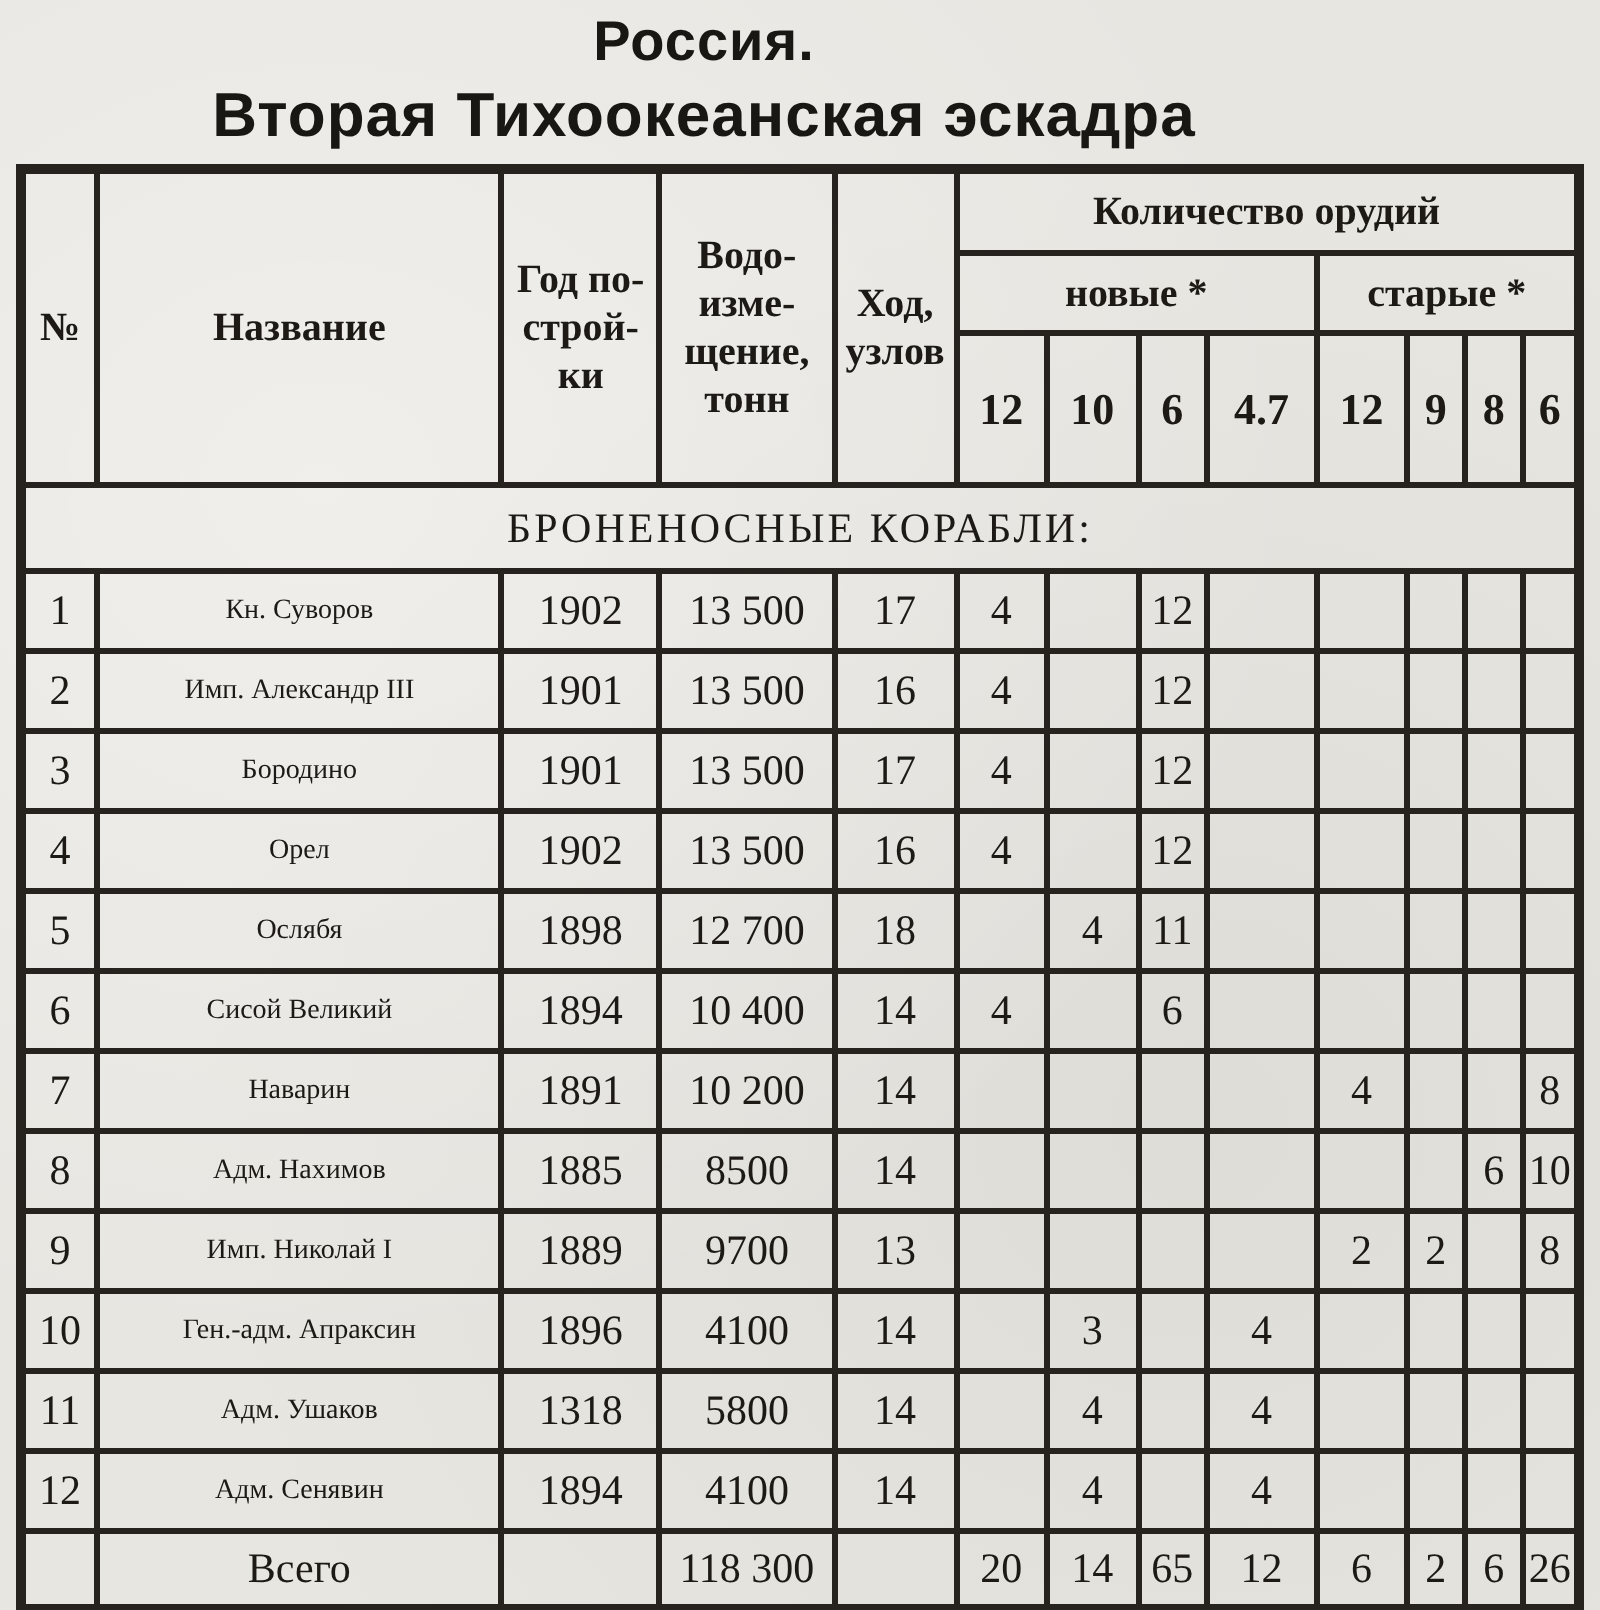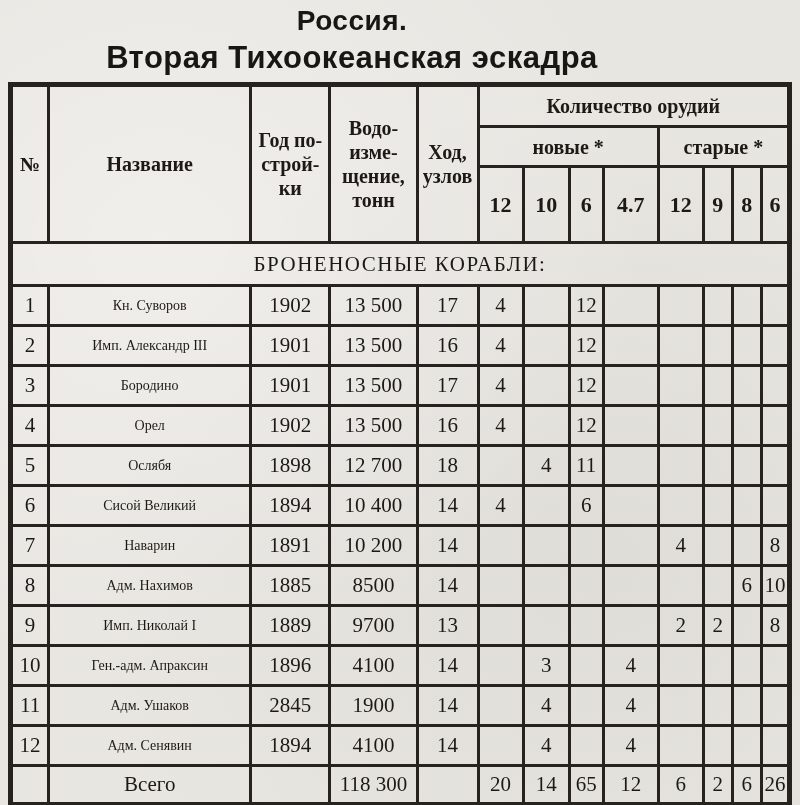--- a/index.html
+++ b/index.html
@@ -283,22 +283,22 @@
     <td>4</td>
     <td></td>
     <td></td>
     <td></td>
     <td></td>
   </tr>
 
   <tr class="data-row">
     <td>11</td>
     <td class="name">Адм. Ушаков</td>
-    <td>2845</td>
-    <td>1900</td>
+    <td>1318</td>
+    <td>5800</td>
     <td>14</td>
     <td></td>
     <td>4</td>
     <td></td>
     <td>4</td>
     <td></td>
     <td></td>
     <td></td>
     <td></td>
   </tr>

